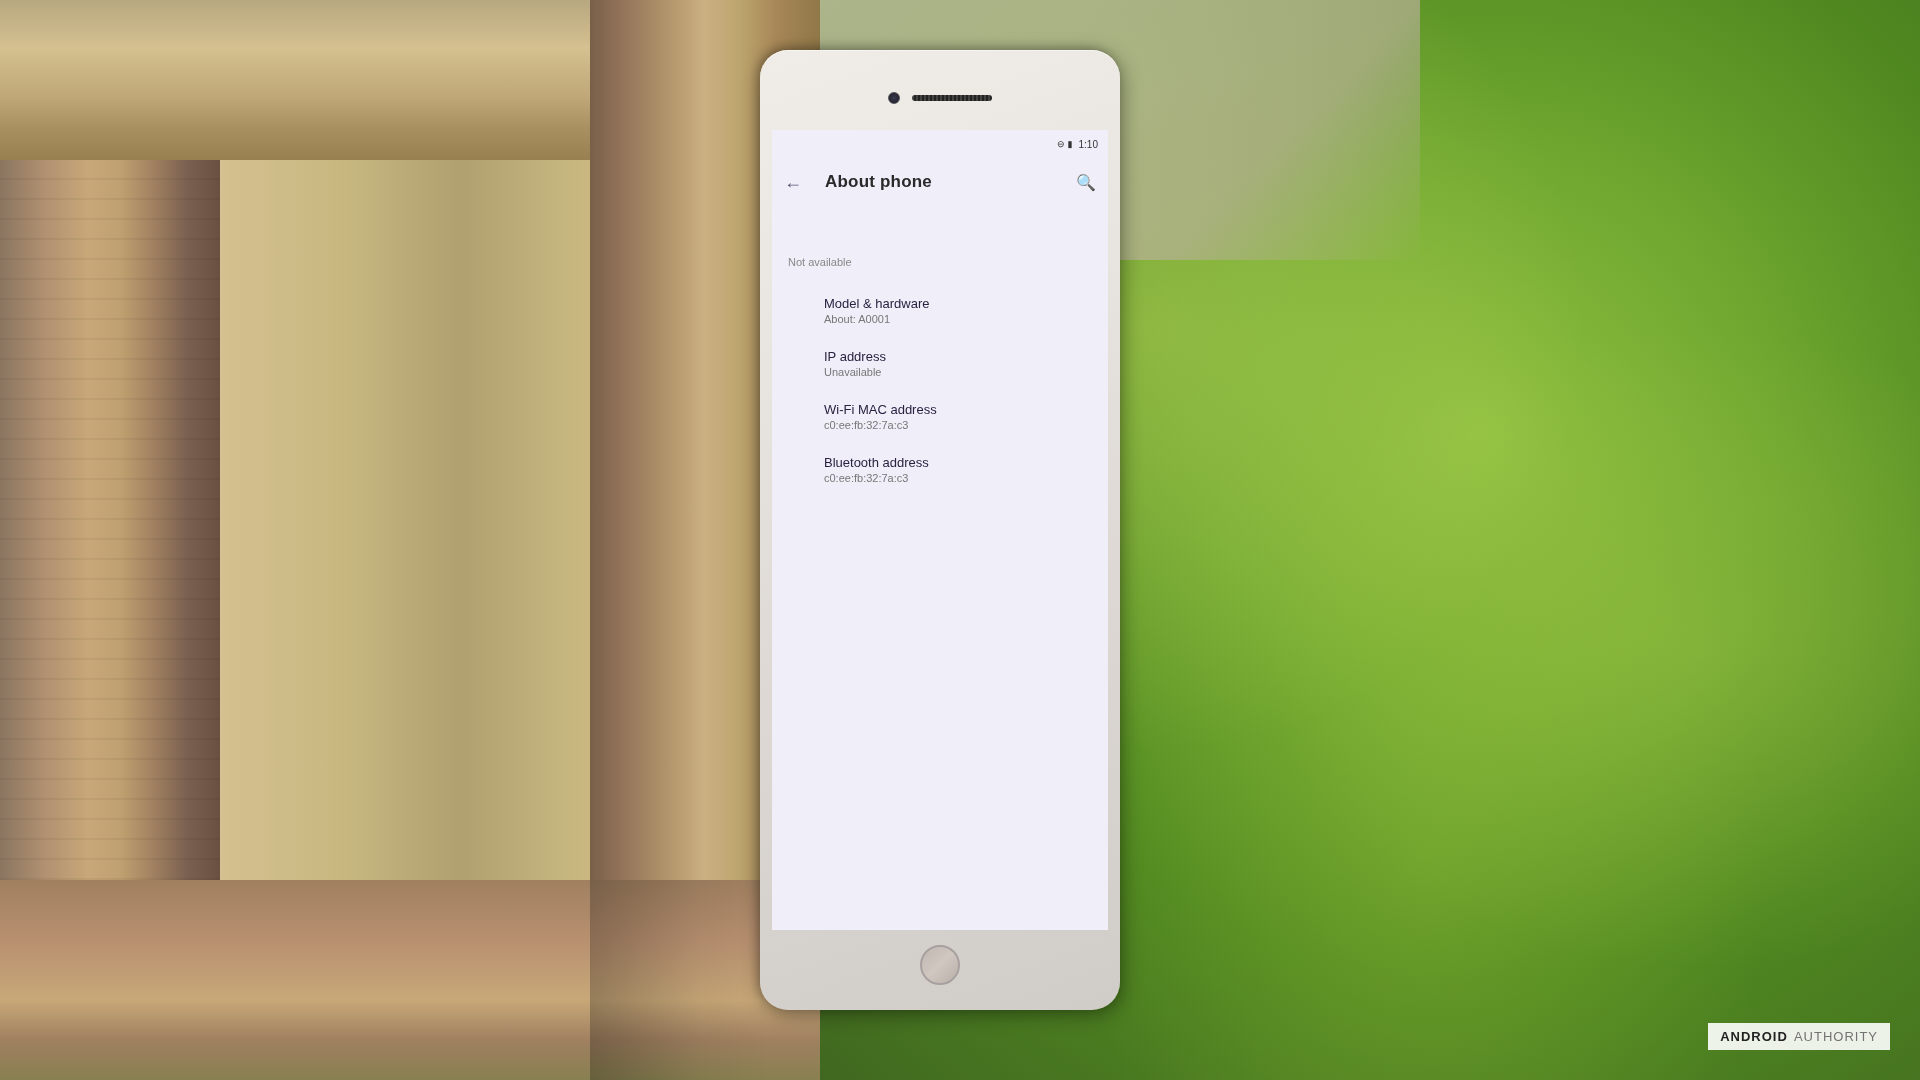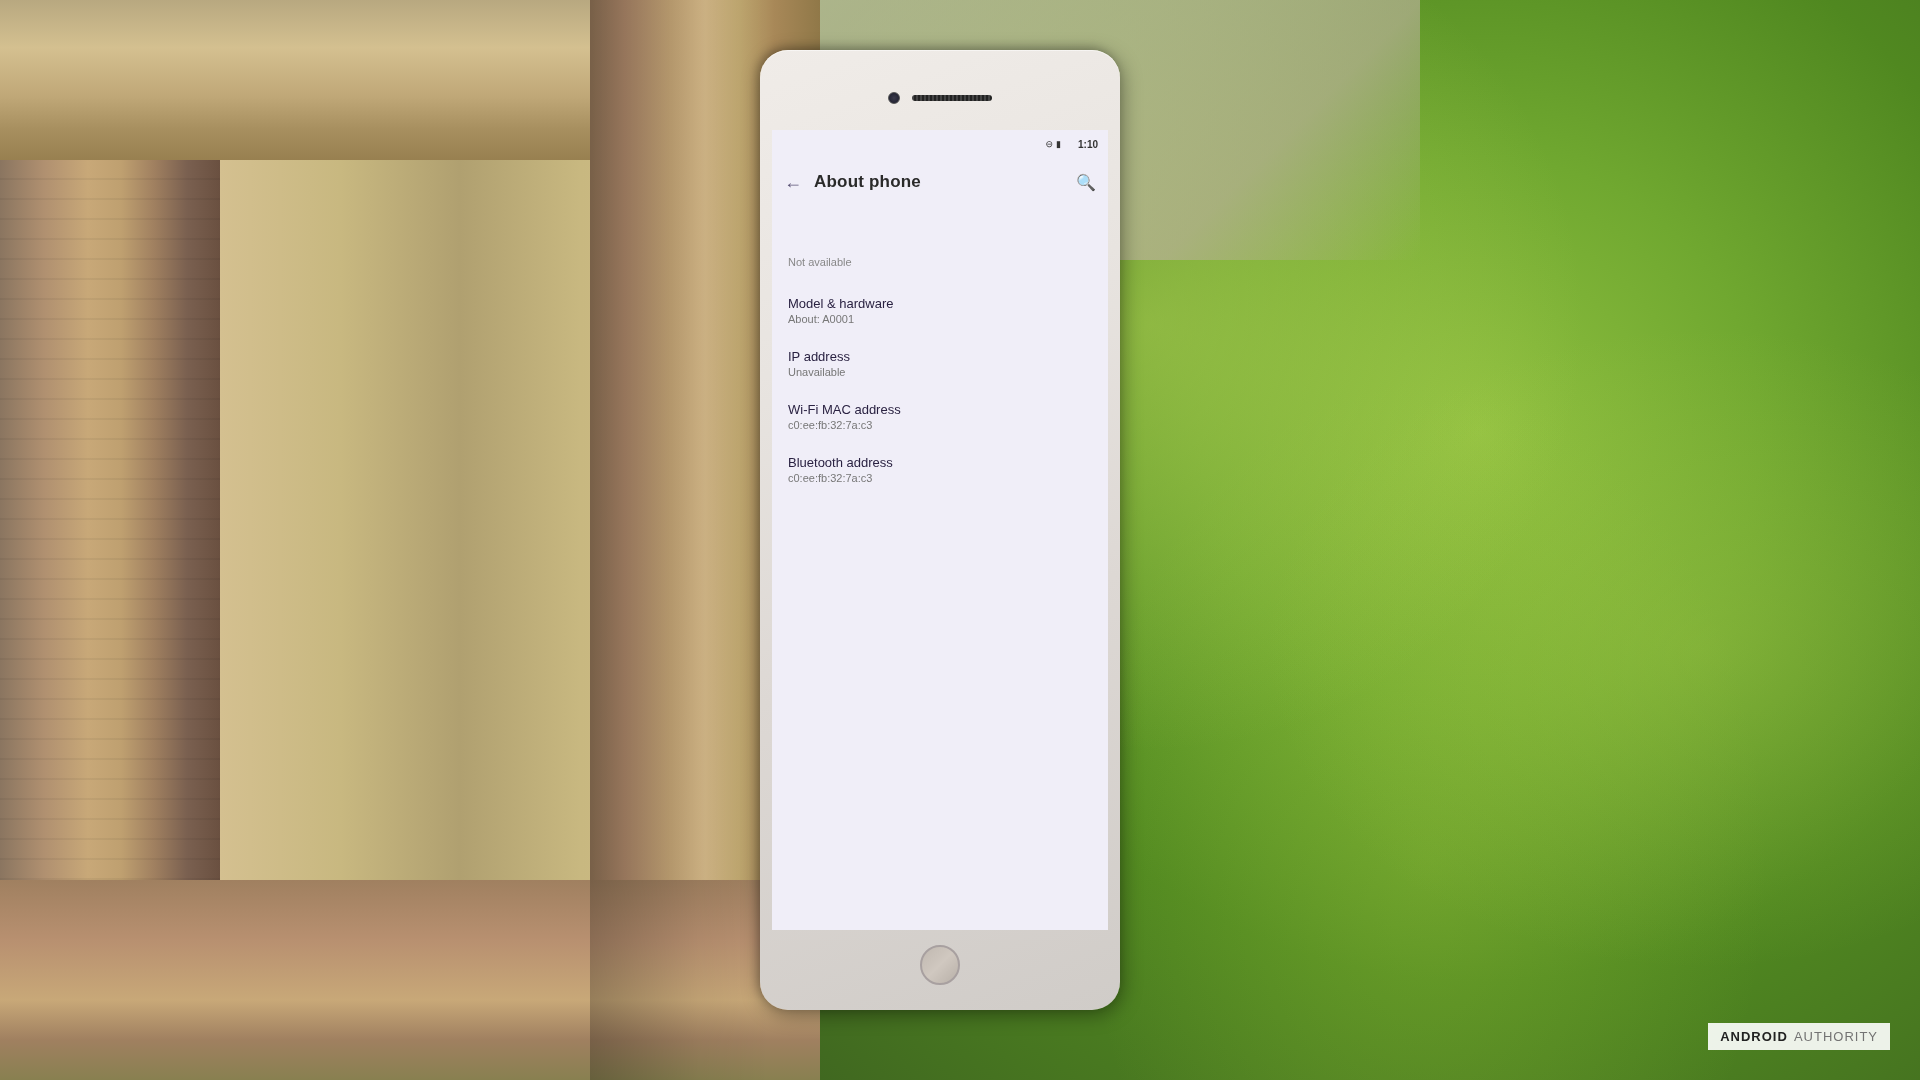--- a/index.html
+++ b/index.html
@@ -221,22 +221,22 @@
     }
 
     .status-icon {
       font-size: 9px;
       color: #333;
     }
 
     .status-time {
       font-size: 10px;
       color: #333;
-      font-weight: 700;
-      margin-left: 14px;
+      font-weight: 400;
+      margin-left: 3px;
     }
 
     
     .toolbar {
       height: 48px;
       background: #f0eef8;
       display: flex;
       align-items: center;
       padding: 0 8px;
       gap: 8px;
@@ -248,20 +248,21 @@
       cursor: pointer;
       padding: 4px;
     }
 
     .toolbar-title {
       flex: 1;
       font-size: 17px;
       font-weight: 600;
       color: #2a2a2a;
       letter-spacing: 0.2px;
+      margin-left: 11px;
     }
 
     .search-icon {
       font-size: 16px;
       color: #5c5477;
       padding: 4px;
     }
 
     
     .settings-content {
@@ -272,20 +273,21 @@
     .not-available {
       padding: 6px 16px 16px 16px;
       font-size: 11px;
       color: #888;
       margin-top: 36px;
     }
 
     .setting-item {
       padding: 12px 16px;
       border-bottom: none;
+      margin-left: 36px;
     }
 
     .setting-label {
       font-size: 13px;
       color: #2a2242;
       font-weight: 500;
       margin-bottom: 2px;
     }
 
     .setting-value {

